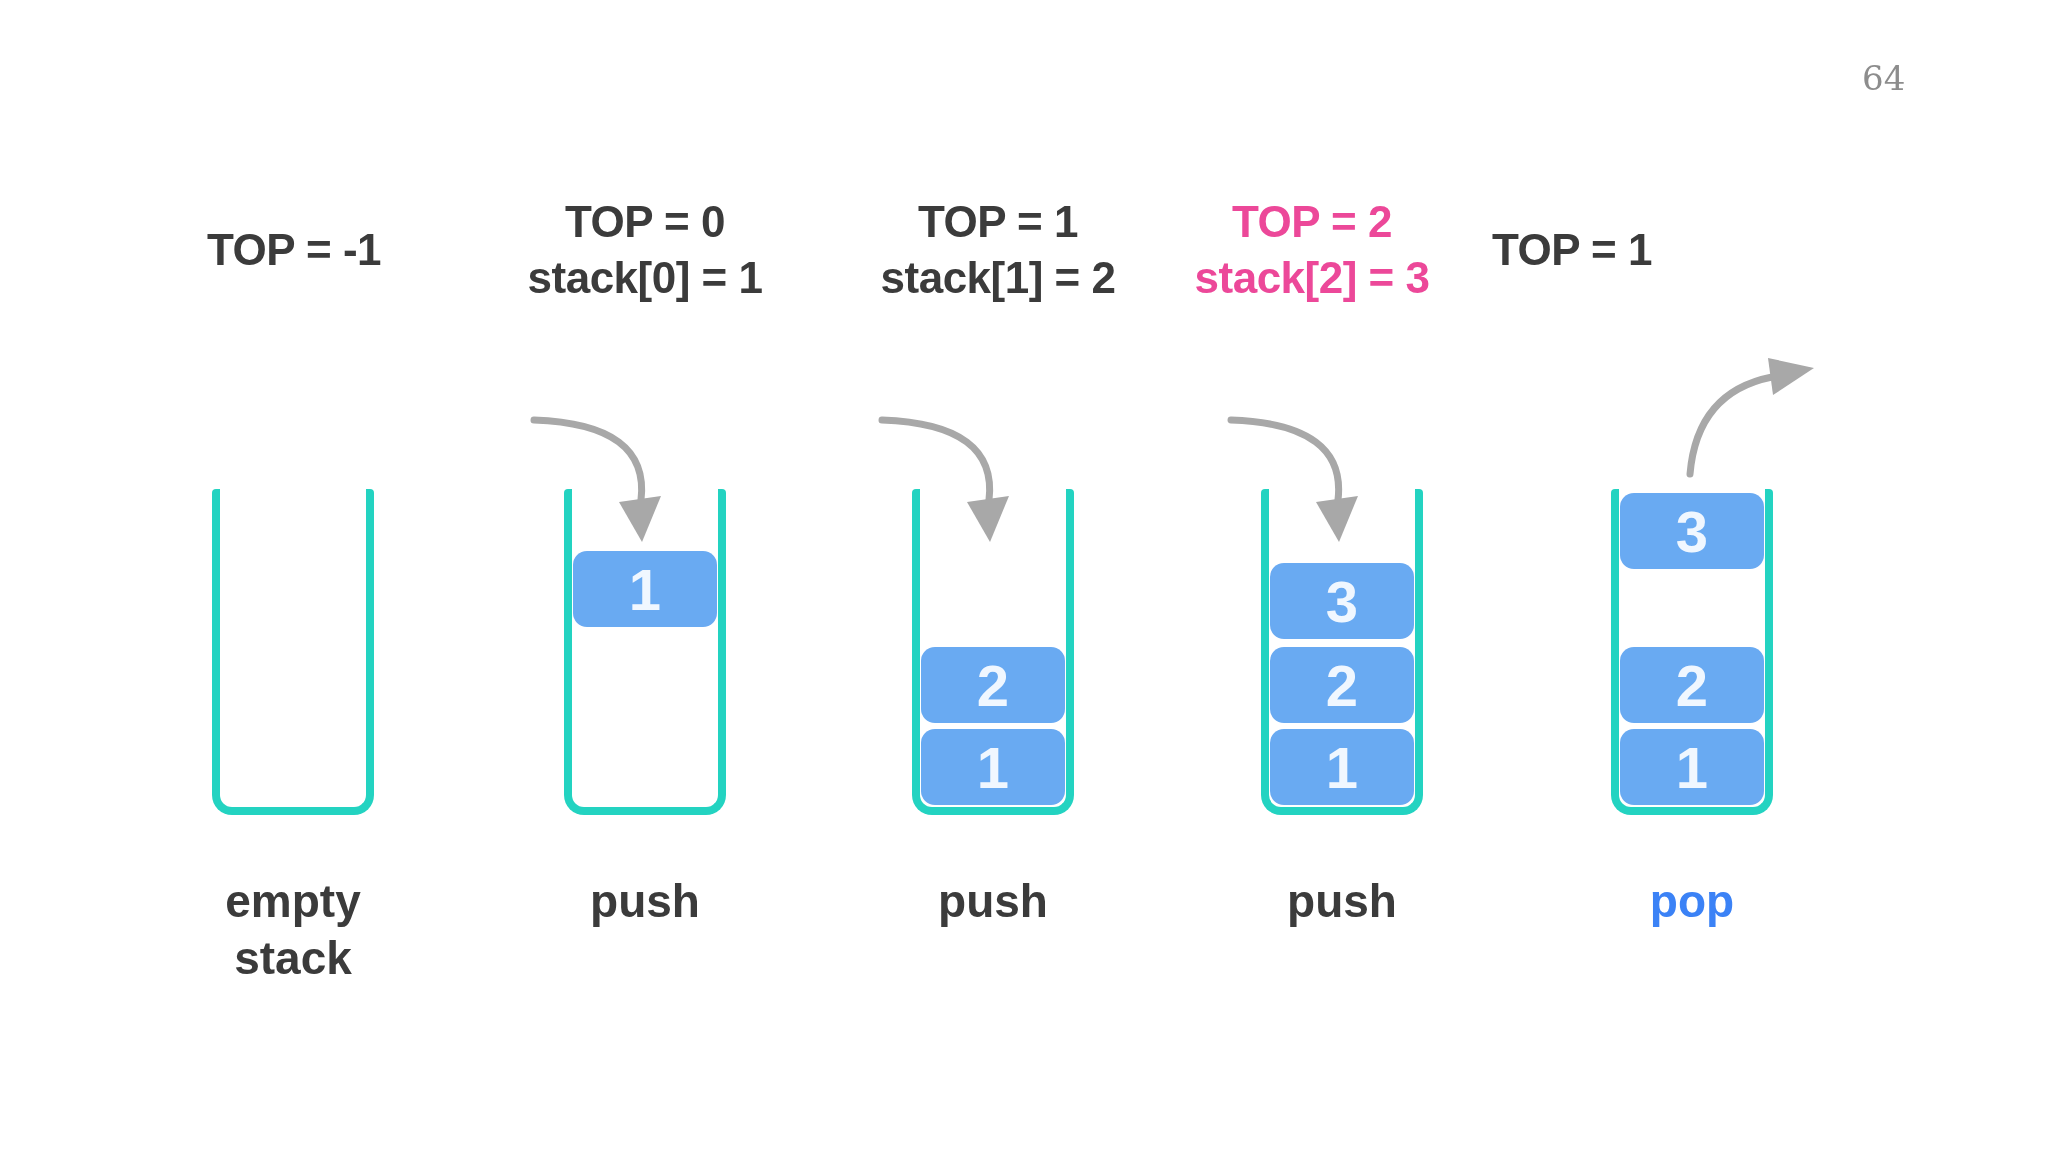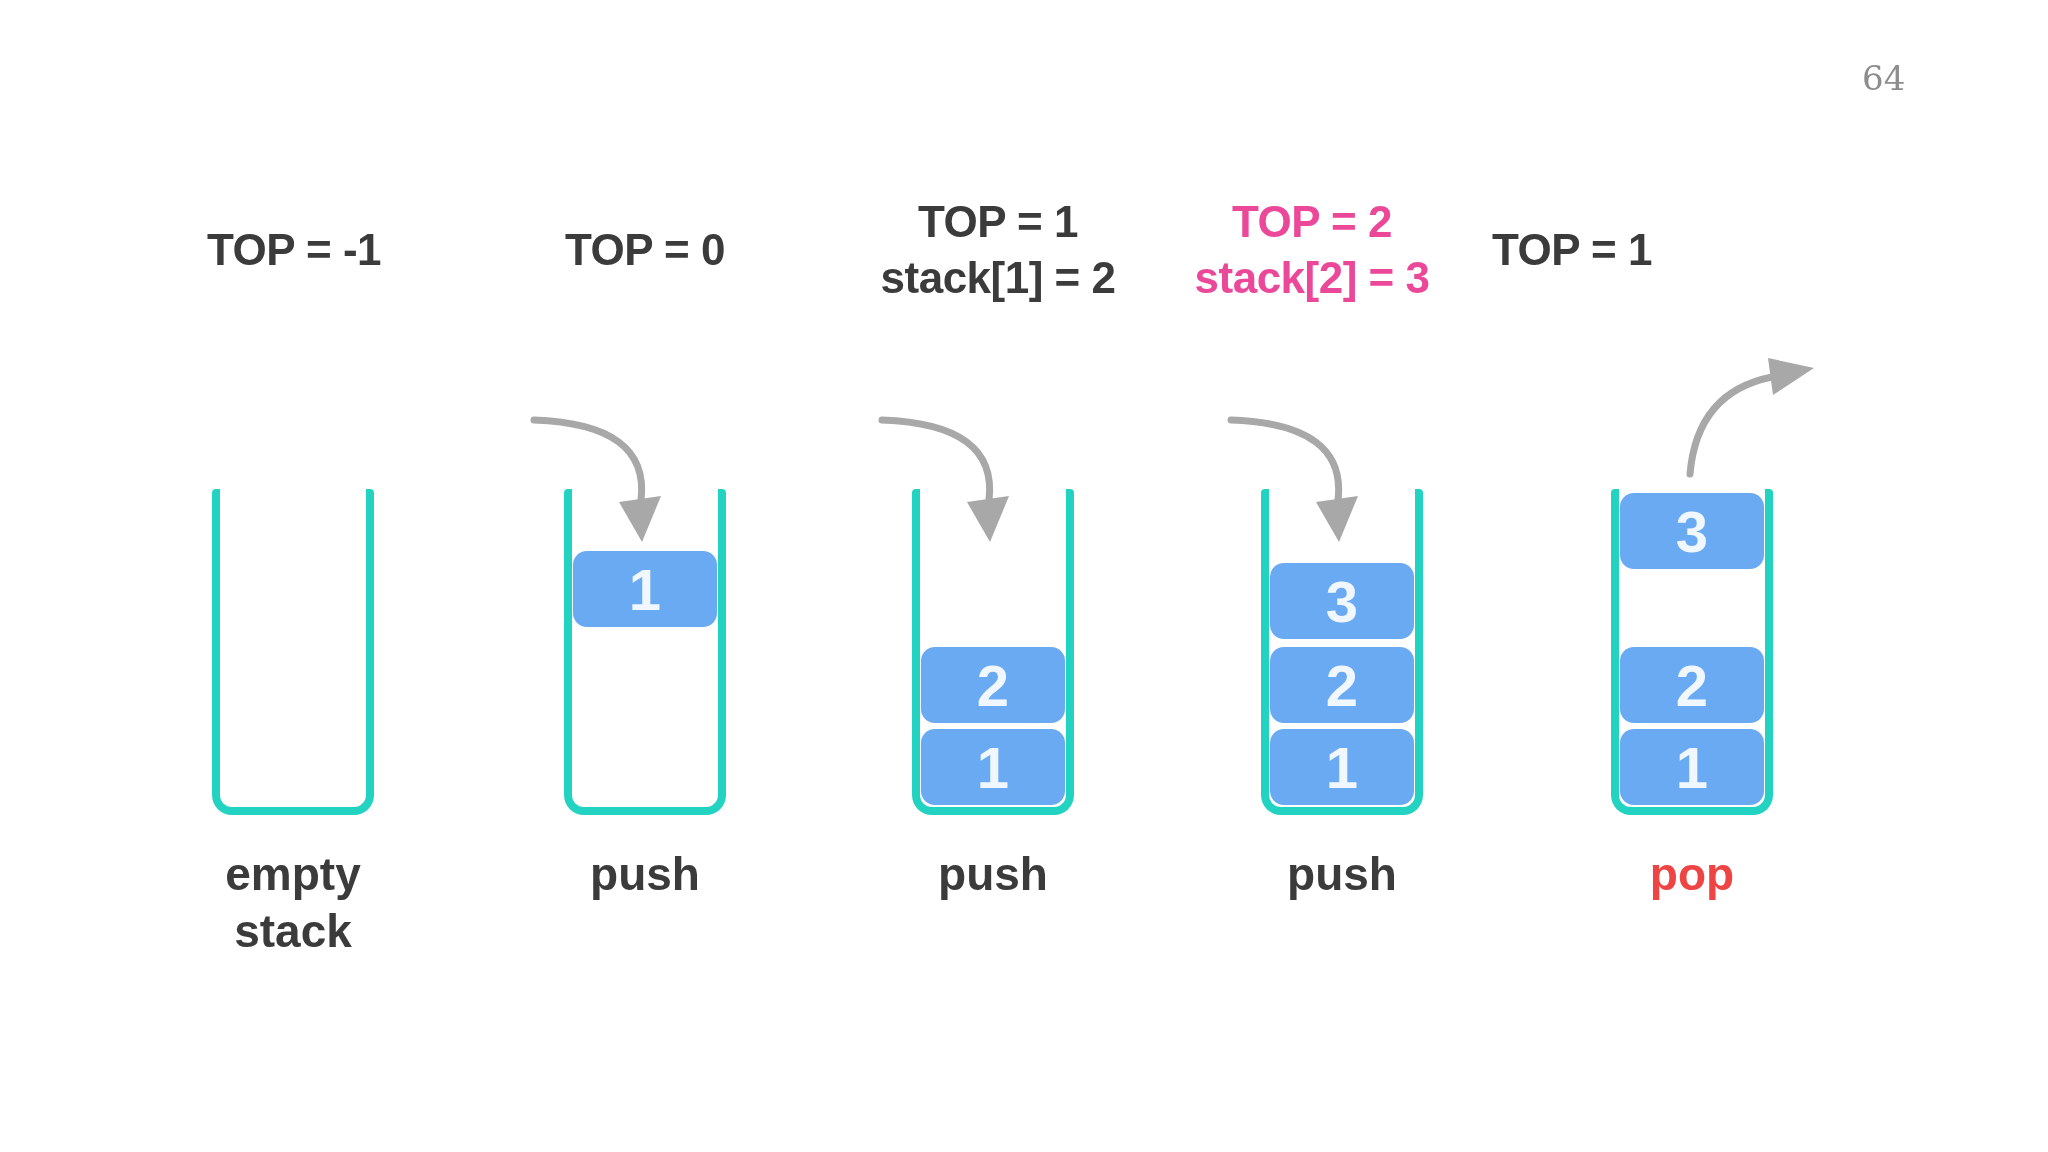--- a/index.html
+++ b/index.html
@@ -44,39 +44,41 @@
     display:flex;align-items:center;justify-content:center;
     font-size:58px;font-weight:700;
     color:#f0f7ff;
   }
   .op-label{
     position:absolute;
     text-align:center;
     font-size:46px;font-weight:700;
     color:#3b3b3b;
     line-height:57px;
+    margin-top:27px;
   }
   .arrow-svg{position:absolute;}
 </style>
 </head>
 <body>
 
 <div id="canvas">
   <div class="page-number">64</div>
   <div id="stacks-root">
       <div>
         <div class="col-title" style="left: 54px; top: 186px; width: 480px; height: 128px; color: rgb(59, 59, 59);">
           <span>TOP = -1</span>
         </div>
         <div class="stack-container" style="left: 212px; top: 489px; width: 162px; height: 326px; border-color: rgb(35, 211, 193);"></div>
         <div class="op-label" style="left: 188px; top: 846px; width: 210px; color: rgb(59, 59, 59);">empty stack</div>
       </div>
       <div>
         <div class="col-title" style="left: 405px; top: 186px; width: 480px; height: 128px; color: rgb(59, 59, 59); align-items: center;">
           <span>TOP = 0</span>
+          <span>stack[0] = 1</span>
         </div>
         <svg class="arrow-svg" viewBox="0 0 175 148" width="175" height="148" style="left: 520px; top: 402px;">
           <path d="M 14 18 Q 130 22 121 98" fill="none" stroke="#a8a8a8" stroke-width="7" stroke-linecap="round"></path>
           <polygon points="99,100 141,94 122,140" fill="#a8a8a8"></polygon>
         </svg>
         <div class="stack-container" style="left: 564px; top: 489px; width: 162px; height: 326px; border-color: rgb(35, 211, 193);"></div>
         <div class="stack-block" style="left: 573px; top: 551px; width: 144px; height: 76px; background: rgb(105, 170, 242); color: rgb(240, 247, 255);">1</div>
         <div class="op-label" style="left: 540px; top: 846px; width: 210px; color: rgb(59, 59, 59);">push</div>
       </div>
       <div>
@@ -113,16 +115,16 @@
           <span>TOP = 1</span>
         </div>
         <svg class="arrow-svg" viewBox="0 0 160 140" width="160" height="140" style="left: 1676px; top: 348px;">
           <path d="M 14 126 Q 21 44 96 29" fill="none" stroke="#a8a8a8" stroke-width="7" stroke-linecap="round"></path>
           <polygon points="92,10 138,20 97,47" fill="#a8a8a8"></polygon>
         </svg>
         <div class="stack-container" style="left: 1611px; top: 489px; width: 162px; height: 326px; border-color: rgb(35, 211, 193);"></div>
         <div class="stack-block" style="left: 1620px; top: 493px; width: 144px; height: 76px; background: rgb(105, 170, 242); color: rgb(240, 247, 255);">3</div>
         <div class="stack-block" style="left: 1620px; top: 647px; width: 144px; height: 76px; background: rgb(105, 170, 242); color: rgb(240, 247, 255);">2</div>
         <div class="stack-block" style="left: 1620px; top: 729px; width: 144px; height: 76px; background: rgb(105, 170, 242); color: rgb(240, 247, 255);">1</div>
-        <div class="op-label" style="left: 1587px; top: 846px; width: 210px; color: #ef4444;">pop</div>
+        <div class="op-label" style="left: 1587px; top: 846px; width: 210px; color: #3b82f6;">pop</div>
       </div>
     </div>
 </div>
 
 </body></html>

